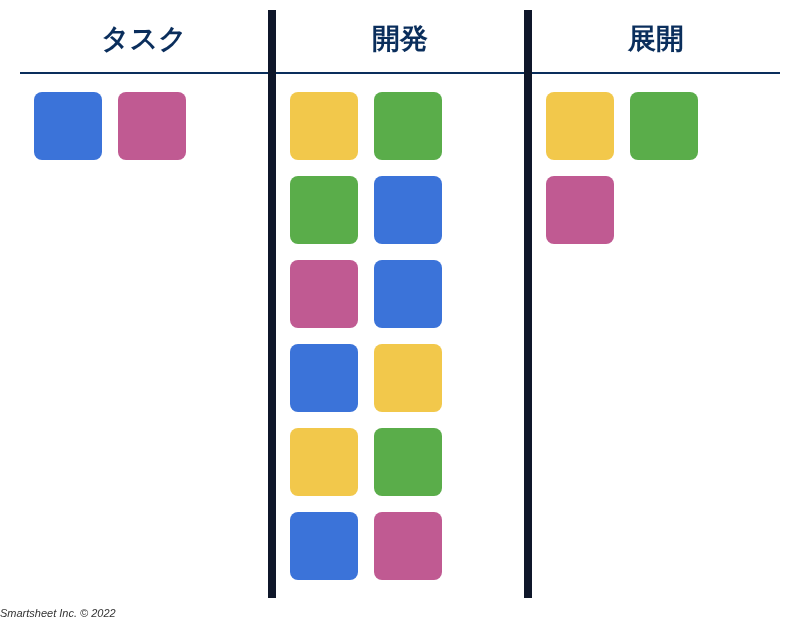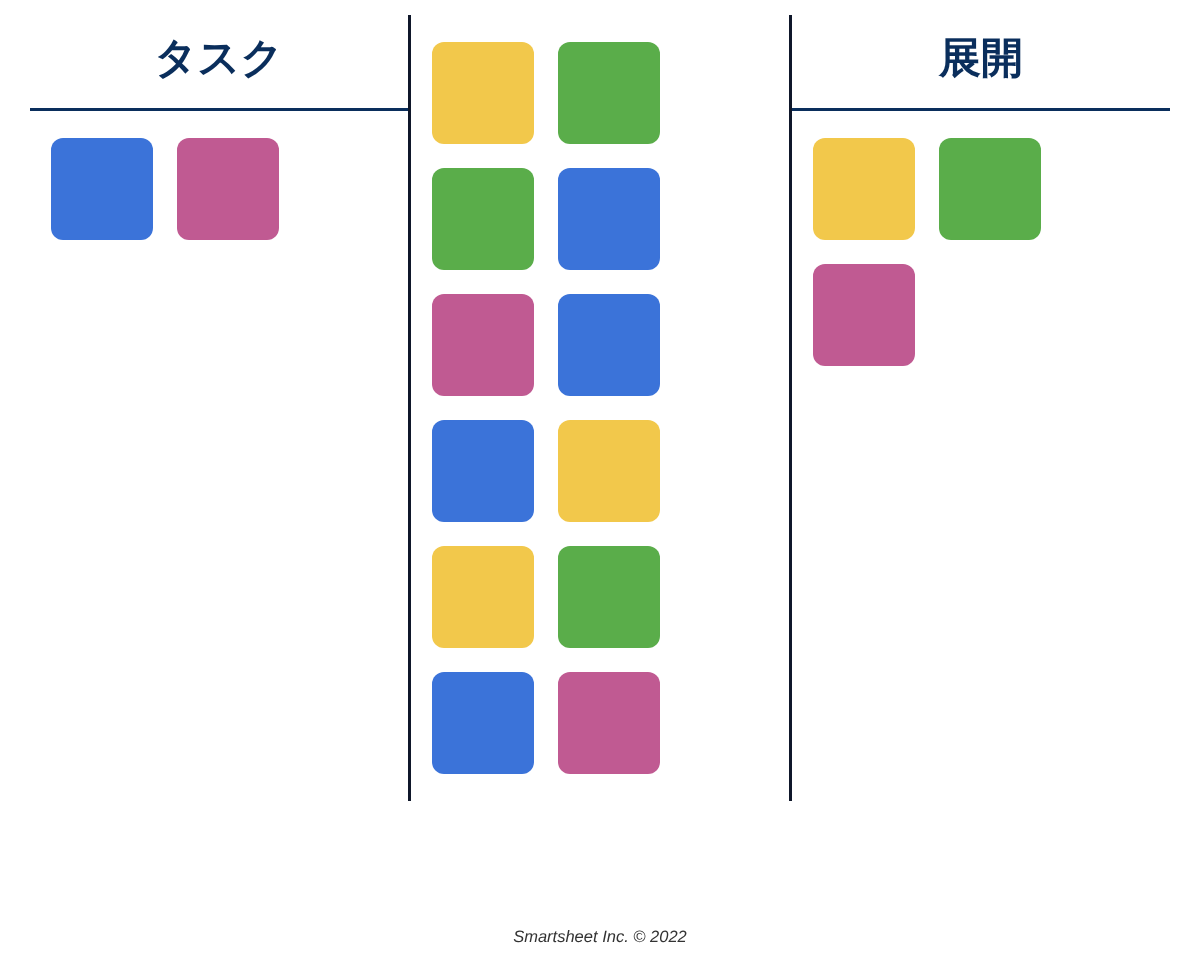--- a/index.html
+++ b/index.html
@@ -11,21 +11,21 @@
       position: relative;
     }
     .board {
       display: flex;
       padding: 10px 20px 0 20px;
     }
     .column {
       flex: 1;
       display: flex;
       flex-direction: column;
-      border-right: 2px solid #0f172a;
+      border-right: 8px solid #0f172a;
     }
     .column:last-child {
       border-right: none;
     }
     .col-header {
       text-align: center;
       font-size: 28px;
       font-weight: bold;
       color: #0a2e5c;
       padding: 10px 0 14px 0;
@@ -39,40 +39,40 @@
       padding: 18px 14px;
       justify-content: start;
     }
     .card {
       width: 68px;
       height: 68px;
       border-radius: 8px;
     }
     .footer {
       position: absolute;
-      bottom: 4px;
+      bottom: 16px;
       width: 100%;
-      text-align: center;
       font-size: 11px;
       font-style: italic;
       color: #333;
     }
   </style>
 </head>
 <body>
 
 <div class="board">
     <div class="column">
       <div class="col-header">タスク</div>
       <div class="cards">
         <div class="card" style="background: rgb(59, 115, 217);"></div>
         <div class="card" style="background: rgb(192, 90, 146);"></div>
       </div>
     </div>
     <div class="column">
+      <div class="col-header">開発</div>
       <div class="cards">
         <div class="card" style="background: rgb(242, 200, 75);"></div>
         <div class="card" style="background: rgb(90, 173, 74);"></div>
         <div class="card" style="background: rgb(90, 173, 74);"></div>
         <div class="card" style="background: rgb(59, 115, 217);"></div>
         <div class="card" style="background: rgb(192, 90, 146);"></div>
         <div class="card" style="background: rgb(59, 115, 217);"></div>
         <div class="card" style="background: rgb(59, 115, 217);"></div>
         <div class="card" style="background: rgb(242, 200, 75);"></div>
         <div class="card" style="background: rgb(242, 200, 75);"></div>

